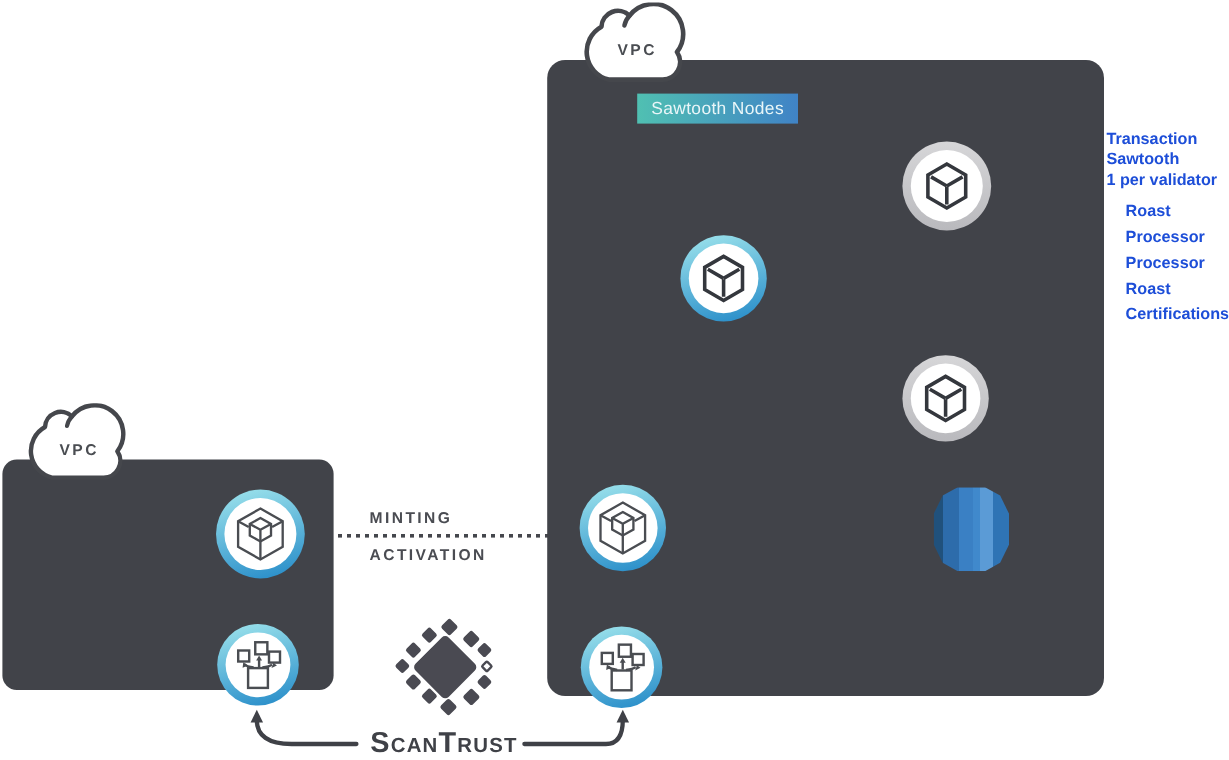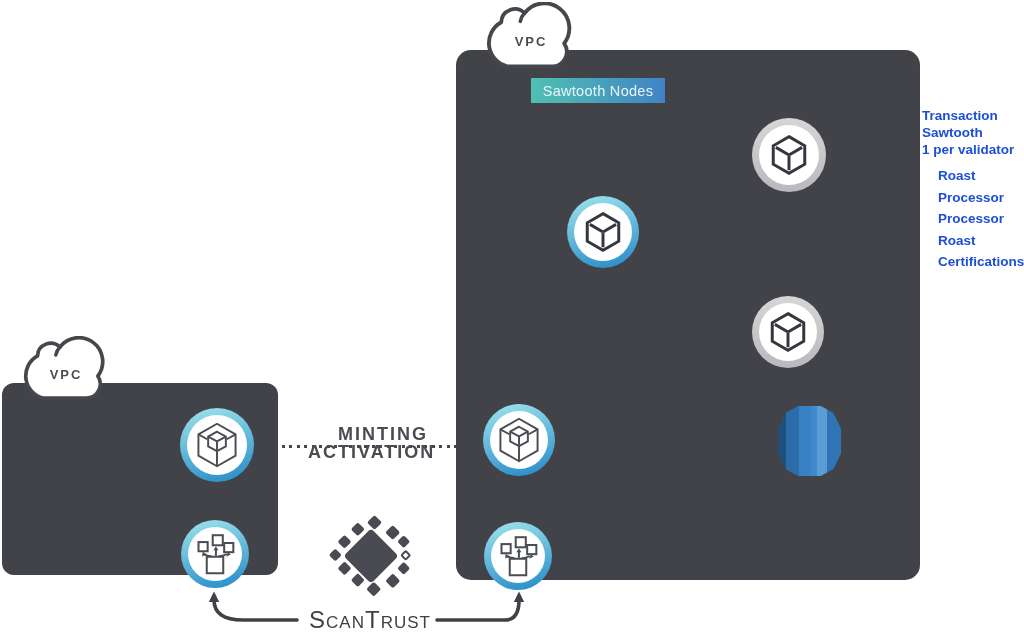--- a/index.html
+++ b/index.html
@@ -37,31 +37,31 @@
                  #4089cc 52% 62%,#5b9bd6 62% 78%,#2f74b5 78% 100%);}
 
   
   .legend{position:absolute;left:922px;top:107px;z-index:1;color:#1d4ed8;font-size:13.5px;font-weight:600;}
   .legend .cap{line-height:17px;}
   .legend .cap .it{}
   .legend ul{list-style:none;margin:7px 0 0 0;padding:0;}
   .legend li{line-height:21.5px;padding-left:16px;}
 
   
-  .flow-label{position:absolute;z-index:1;color:#4a4c52;font-weight:bold;font-size:18px;
-              letter-spacing:2px;text-align:right;}
+  .flow-label{position:absolute;z-index:1;color:#4a4c52;font-weight:bold;font-size:13px;
+              letter-spacing:2px;text-align:left;}
   .minting{left:308px;top:424px;width:120px;}
-  .activation{left:308px;top:442px;width:120px;}
+  .activation{left:308px;top:455px;width:120px;}
   .dotted{position:absolute;left:252px;top:445px;width:232px;height:3px;z-index:1;
           background:repeating-linear-gradient(90deg,#45474d 0 3px,transparent 3px 7.5px);}
 
   
   .st-logo{position:absolute;left:327px;top:512px;z-index:1;}
   .st-word{position:absolute;left:288px;top:606px;width:164px;z-index:1;text-align:center;
-           font-variant:small-caps;font-weight:normal;font-size:24px;letter-spacing:1px;color:#3f4147;}
+           font-variant:small-caps;font-weight:bold;font-size:24px;letter-spacing:1px;color:#3f4147;}
   .arrows{position:absolute;left:180px;top:583px;z-index:1;}
 </style>
 </head>
 <body>
 
 <div class="canvas">
 
   <div class="dotted"></div>
   <div class="flow-label minting">MINTING</div>
   <div class="flow-label activation">ACTIVATION</div>

